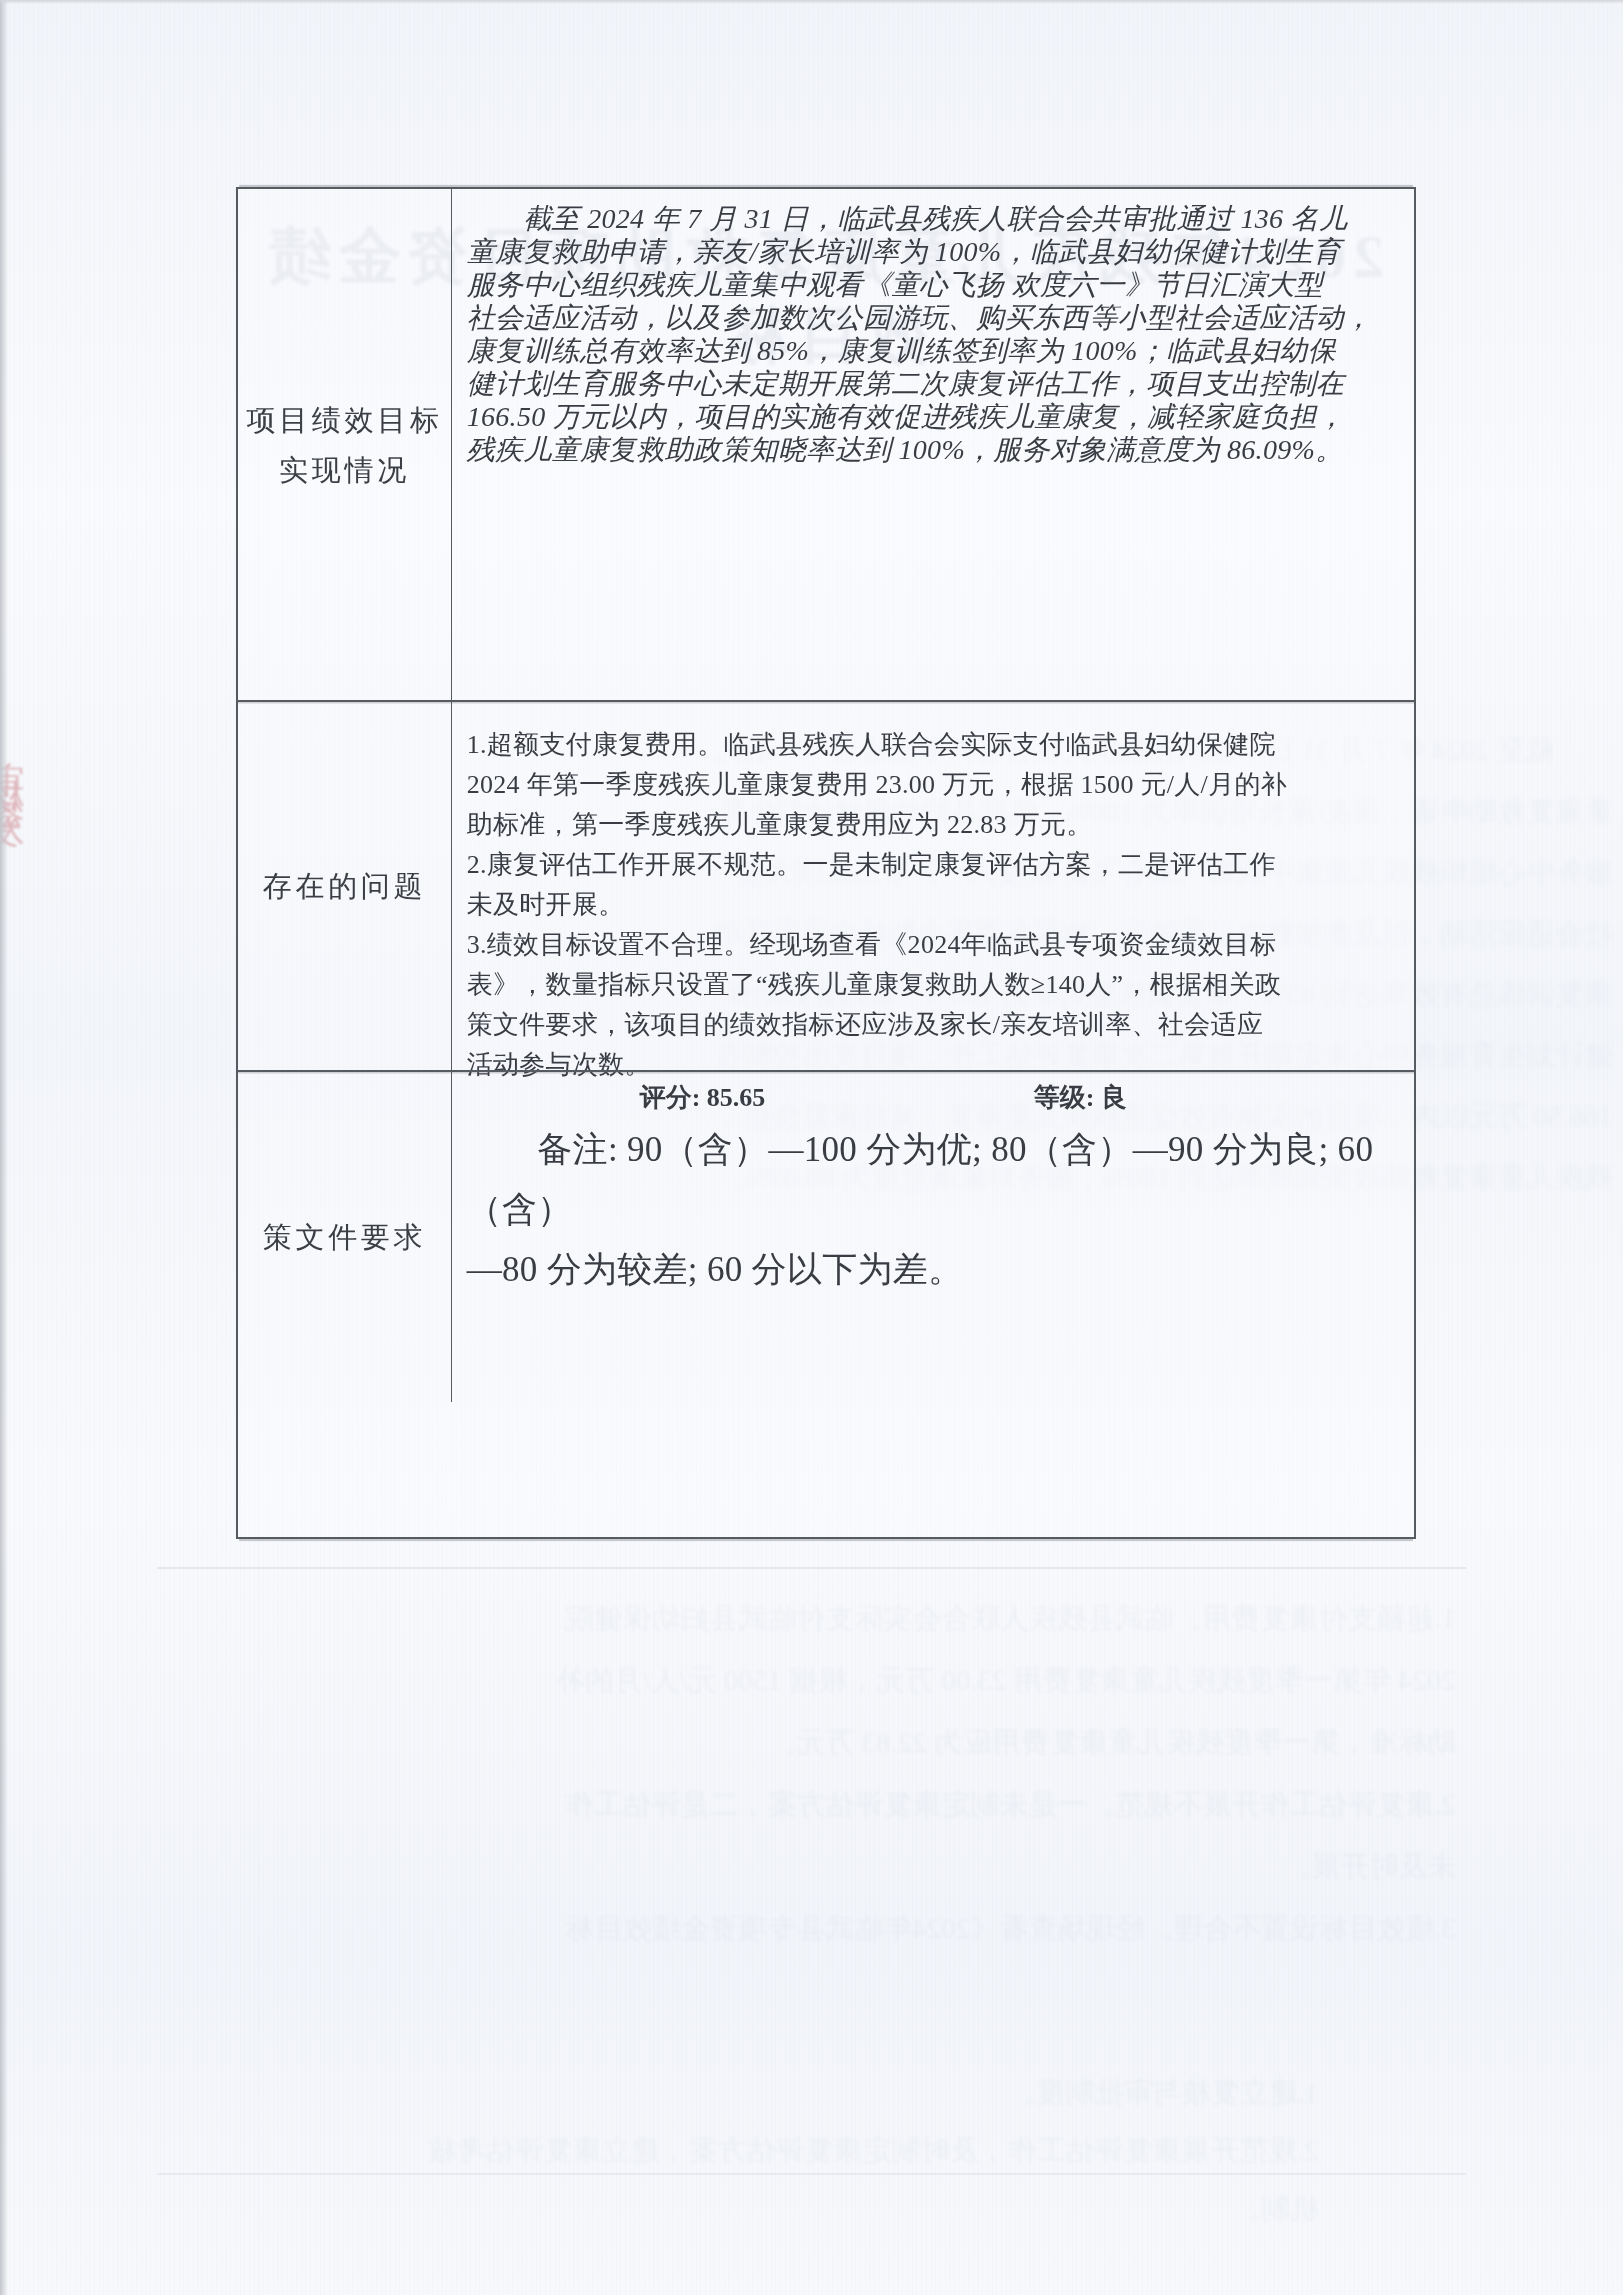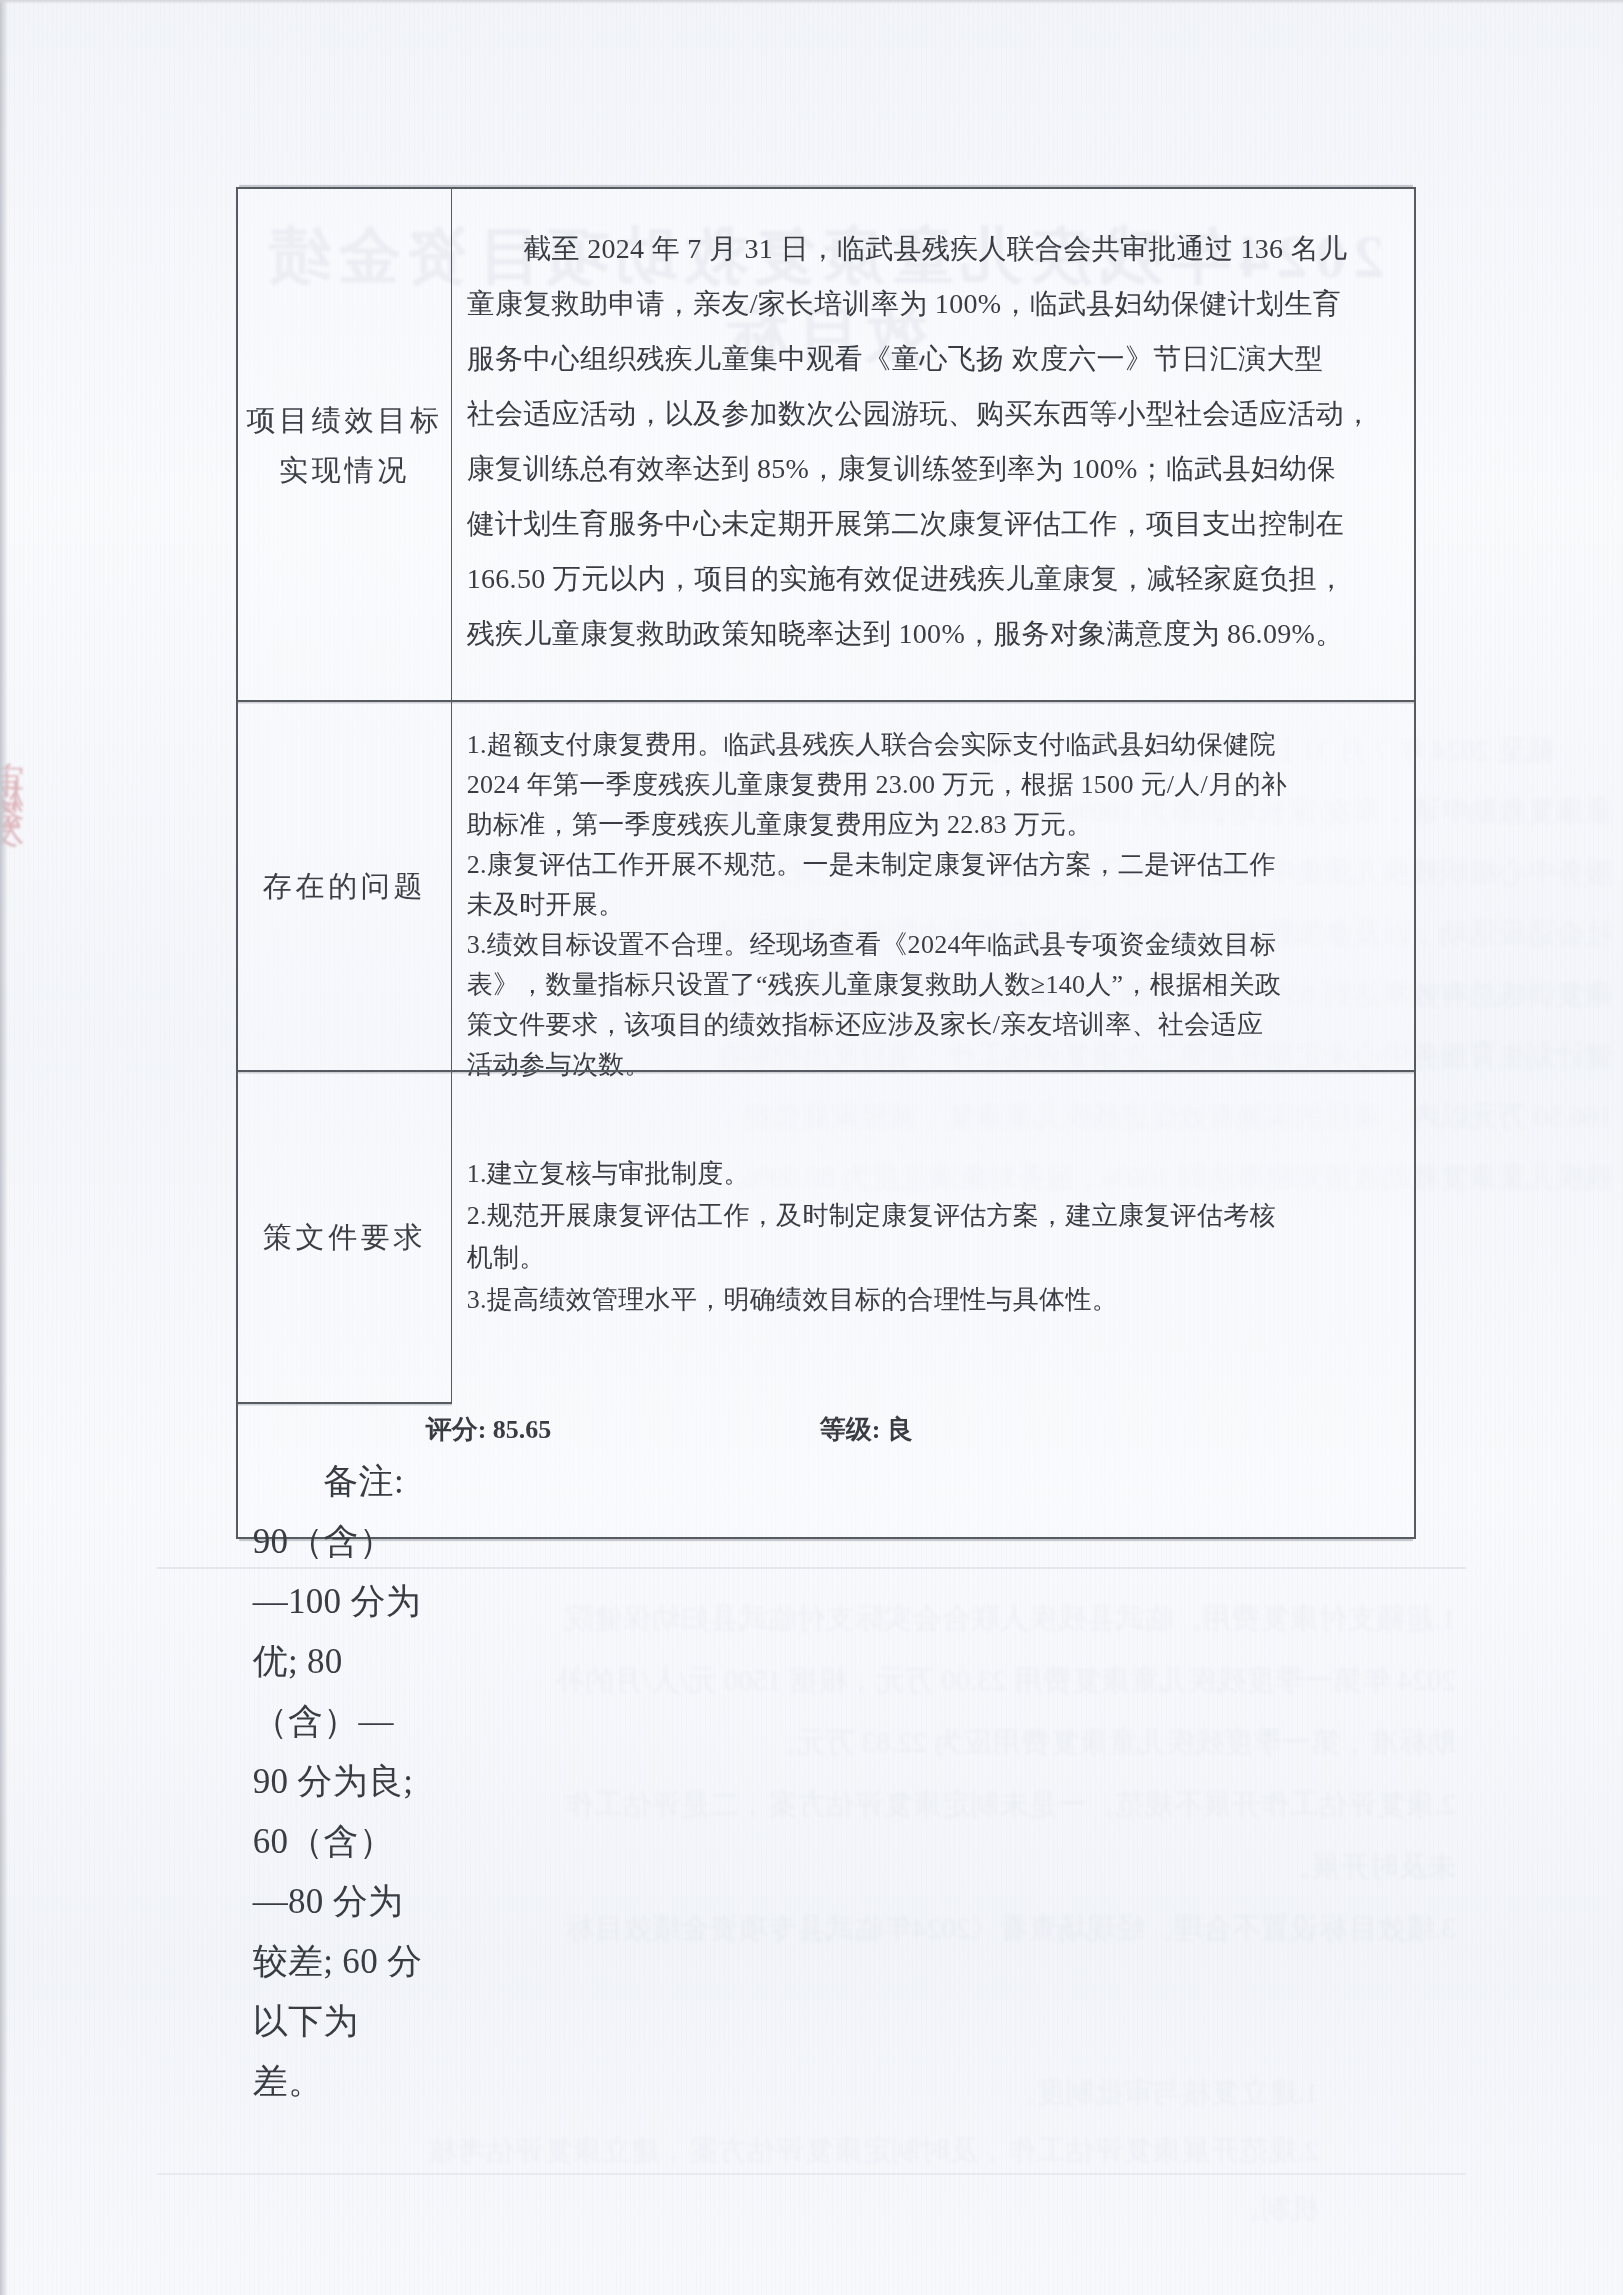--- a/index.html
+++ b/index.html
@@ -68,21 +68,21 @@
   .lcell{
     border-right:1.6px solid #565b62;
     display:flex;align-items:center;justify-content:center;
     text-align:center;white-space:pre-line;
     font-size:29px;line-height:50px;letter-spacing:3.7px;color:#3b3f45;
   }
   .r2{border-top:2.1px solid #565b62;box-shadow:inset 0 3.7px 0 -2.1px rgba(86,91,98,0.25);}
   .ccell{padding:0 29px 0 14.7px;}
   .ccell p{margin:0;white-space:pre-line;}
 
-  .c1 p{font-size:28px;line-height:55px;padding-top:32px;letter-spacing:0.3px;}
+  .c1 p{font-size:28px;line-height:33px;padding-top:13px;letter-spacing:0.3px;font-style:italic;}
   .c2 p{font-size:26px;line-height:40px;padding-top:23px;letter-spacing:0.3px;}
   .c3{display:flex;align-items:center;}
   .c3 p{font-size:26px;line-height:42px;letter-spacing:0.3px;}
   .c4{padding-top:3.1px;}
   .score-line{font-size:26px;line-height:45px;height:45px;white-space:nowrap;font-weight:bold;}
   .score-line .score{margin-left:173px;}
   .score-line .grade{margin-left:262px;}
   .c4 .note{font-size:35px;line-height:60px;white-space:pre-line;letter-spacing:0.3px;}
 </style>
 </head>
@@ -138,26 +138,20 @@
 助标准，第一季度残疾儿童康复费用应为 22.83 万元。
 2.康复评估工作开展不规范。一是未制定康复评估方案，二是评估工作
 未及时开展。
 3.绩效目标设置不合理。经现场查看《2024年临武县专项资金绩效目标
 表》，数量指标只设置了“残疾儿童康复救助人数≥140人”，根据相关政
 策文件要求，该项目的绩效指标还应涉及家长/亲友培训率、社会适应
 活动参与次数。</p>
     </div>
 
     <div class="cell lcell r2">策文件要求</div>
-    <div class="cell ccell c3 r2">
-      <p>1.建立复核与审批制度。
-2.规范开展康复评估工作，及时制定康复评估方案，建立康复评估考核
-机制。
-3.提高绩效管理水平，明确绩效目标的合理性与具体性。</p>
-    </div>
 
     <div class="cell ccell c4 r2">
       <div class="score-line">
         <span class="score">评分: 85.65</span>
         <span class="grade">等级: 良</span>
       </div>
       <div class="note">　　备注: 90（含）—100 分为优; 80（含）—90 分为良; 60（含）
 —80 分为较差; 60 分以下为差。</div>
     </div>
 

